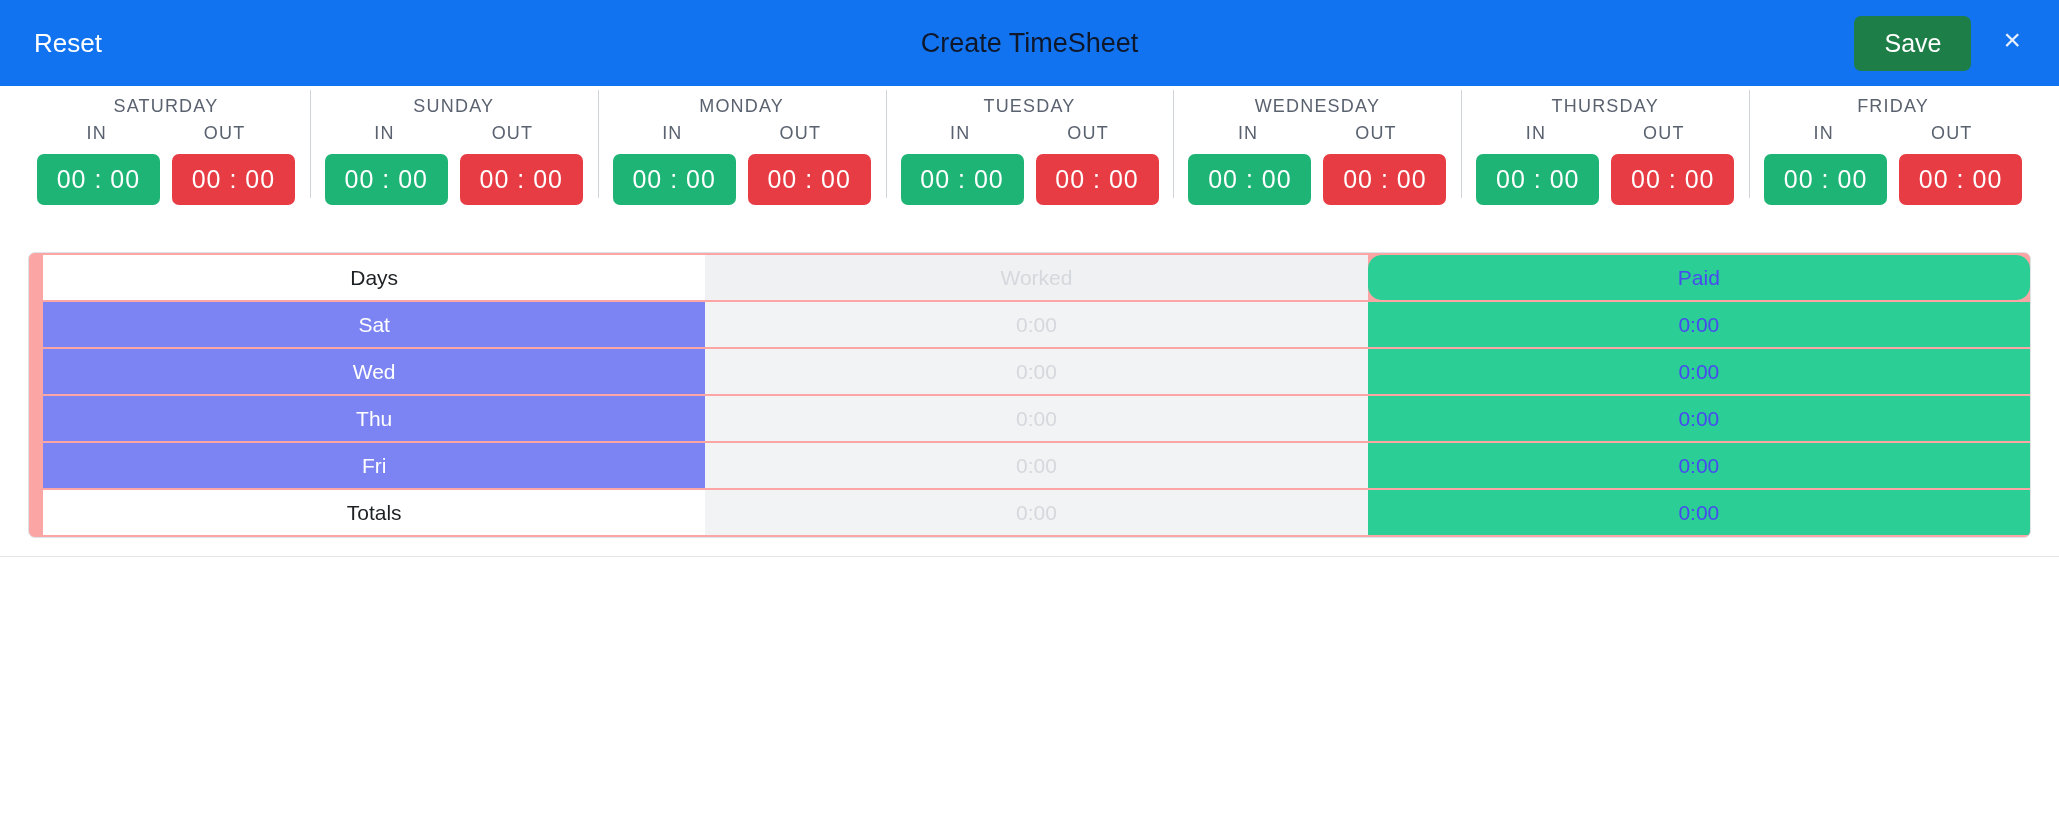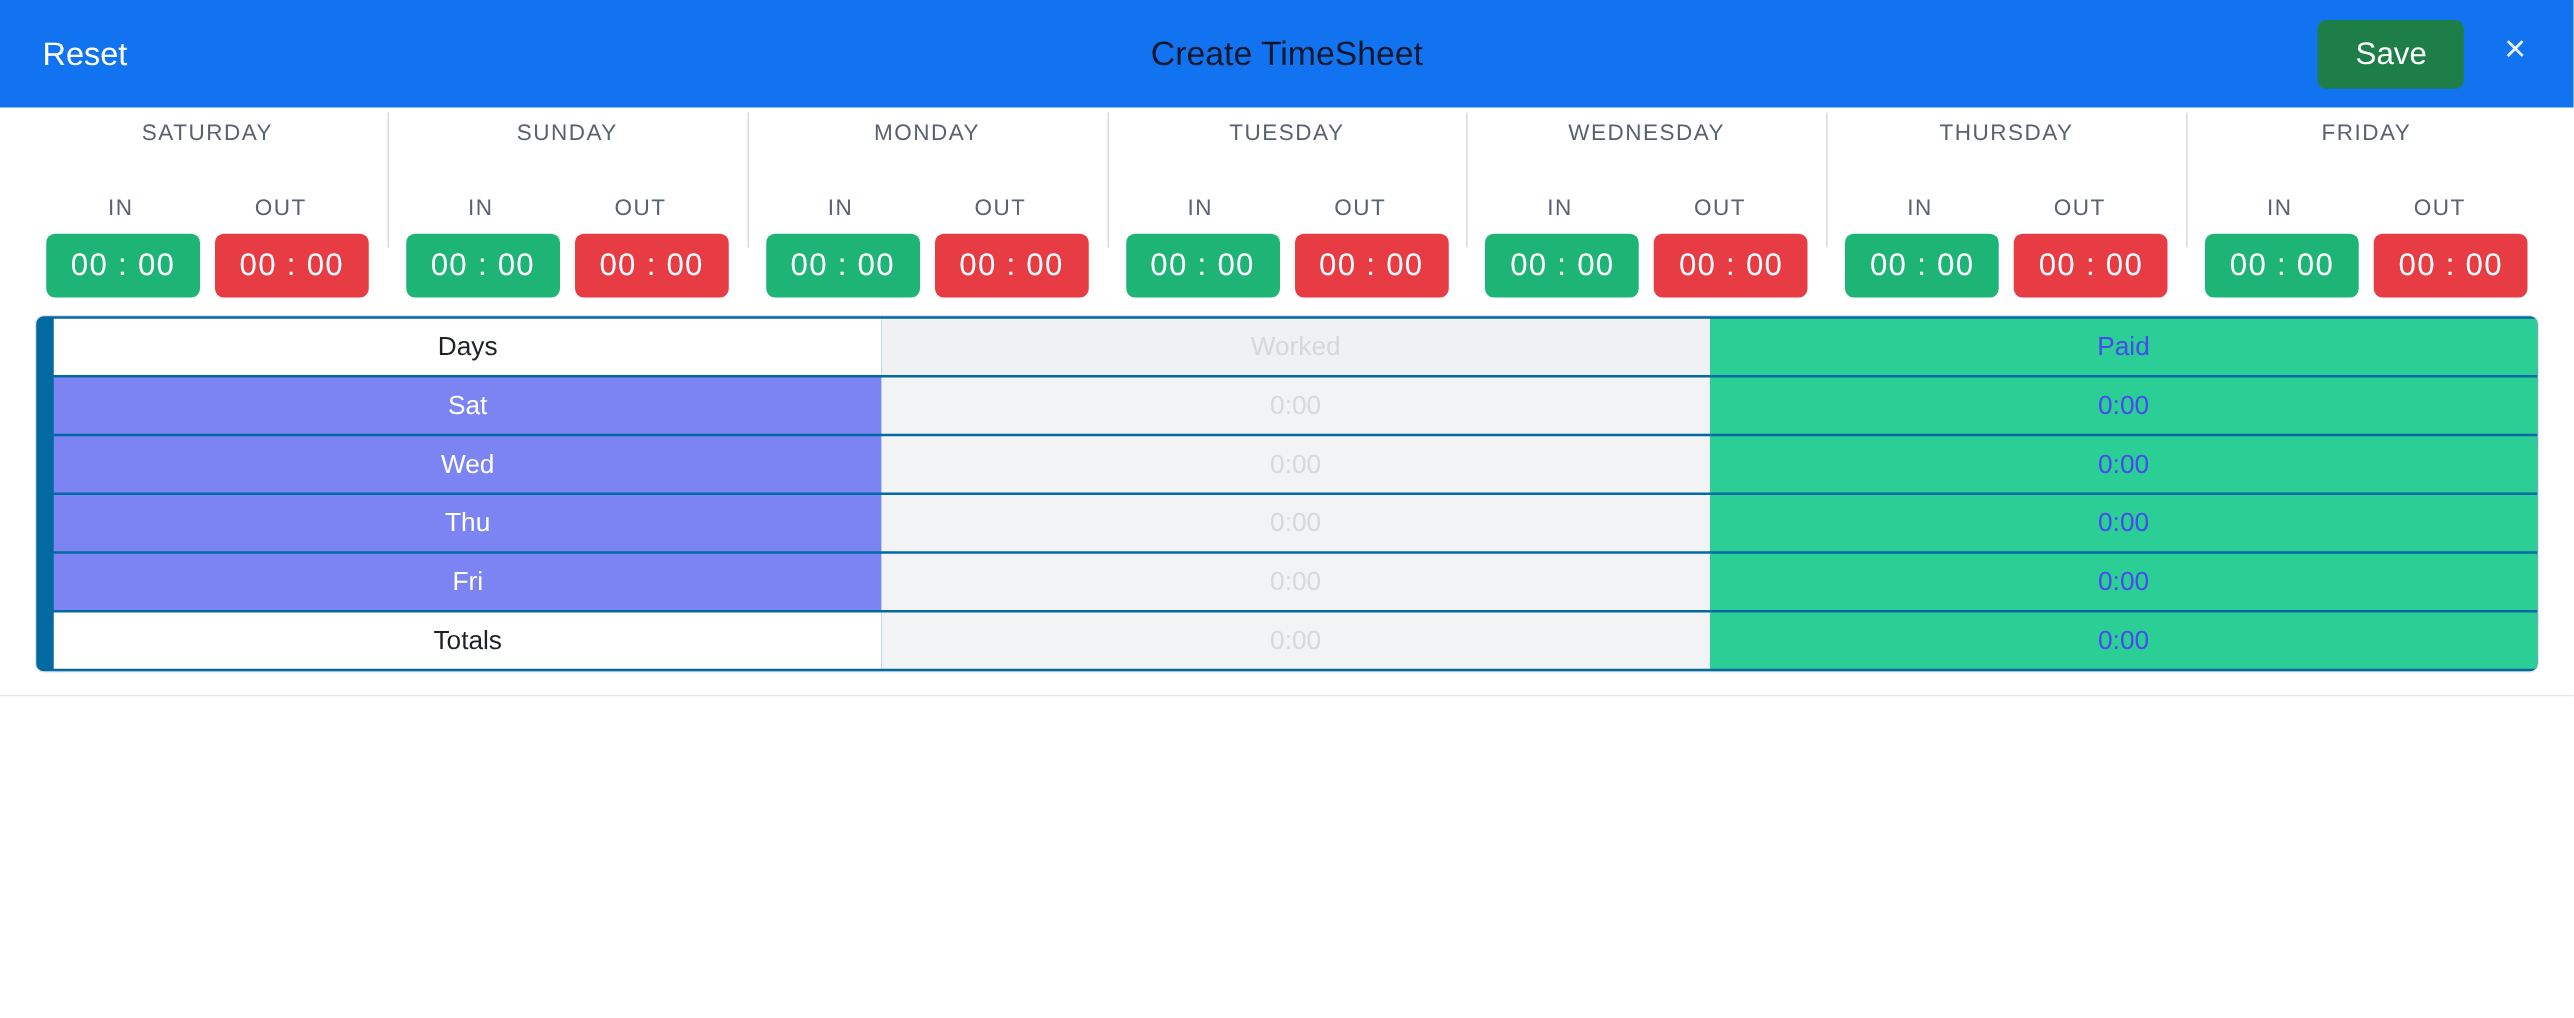--- a/index.html
+++ b/index.html
@@ -99,21 +99,20 @@
     letter-spacing: 1.2px;
     color: #5a6270;
     font-weight: 400;
     padding-bottom: 6px;
   }
   .inout-labels {
     display: flex;
     width: 100%;
     justify-content: space-around;
     padding: 0 16px;
-    margin-top: 33px;
   }
   .inout-labels span {
     font-size: 18px;
     letter-spacing: 1.2px;
     color: #5a6270;
   }
   .time-row {
     display: flex;
     gap: 12px;
     margin-top: 10px;
@@ -131,21 +130,21 @@
     text-align: center;
     cursor: text;
     letter-spacing: 1px;
   }
   .time-in  { background: #1eb475; }
   .time-out { background: #e83c44; }
 
   
   .table-wrap {
     margin: 14px 28px 0 28px;
-    background: #0369a1;
+    background: #fca5a5;
     border: 1px solid #dfe2e6;
     border-radius: 7px;
     overflow: hidden;
     padding-left: 14px;
   }
   table.sheet {
     width: 100%;
     border-collapse: separate;
     border-spacing: 0 2px;
     table-layout: fixed;
@@ -154,21 +153,21 @@
     height: 45px;
     text-align: center;
     font-size: 21px;
     vertical-align: middle;
     padding: 0;
   }
 
   
   .hdr .c-day    { background: #ffffff;  color: #1d2124; }
   .hdr .c-worked { background: #eff1f3;  color: #d5d8dc; }
-  .hdr .c-paid   { background: #2bcf96;  color: #4949f0; }
+  .hdr .c-paid   { background: #2bcf96;  color: #4949f0; border-radius: 14px; }
 
   
   .c-day    { background: #7b84f2; color: #ffffff; }
   .c-worked { background: #f1f3f5; color: #d5d8dc; }
   .c-paid   { background: #2bcf96; color: #4949f0; }
 
   
   .totals .c-day    { background: #ffffff; color: #1d2124; }
   .totals .c-worked { background: #f1f3f5; color: #d5d8dc; }
   .totals .c-paid   { background: #2bcf96; color: #4949f0; }

